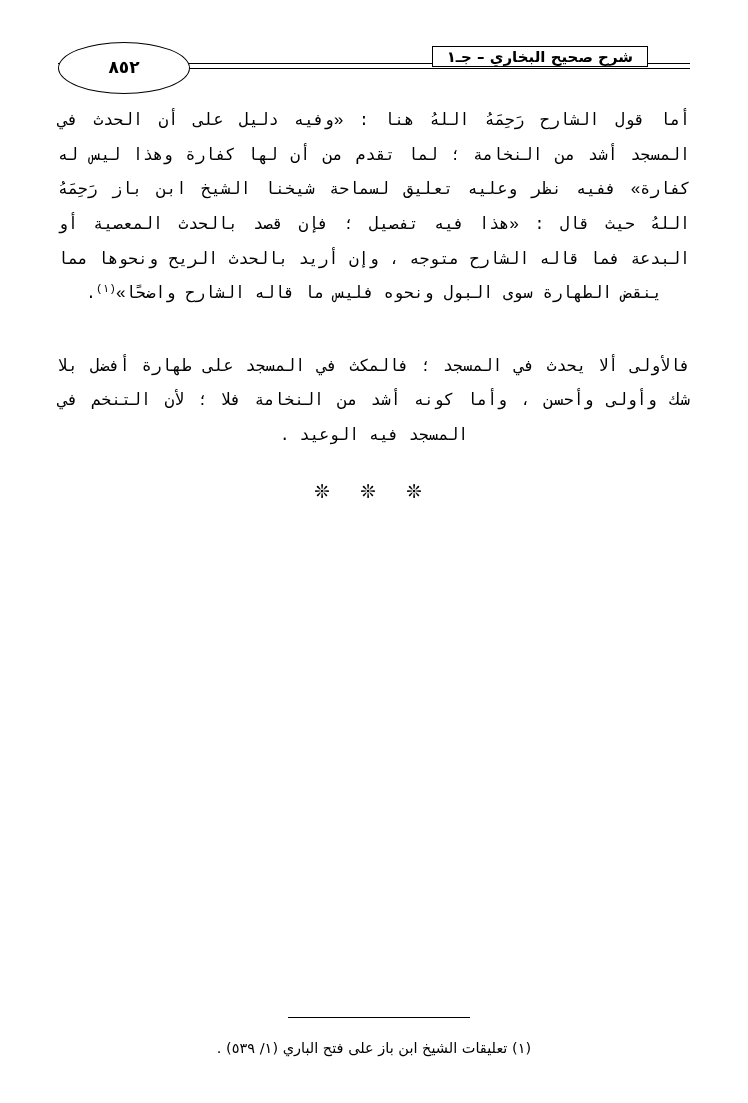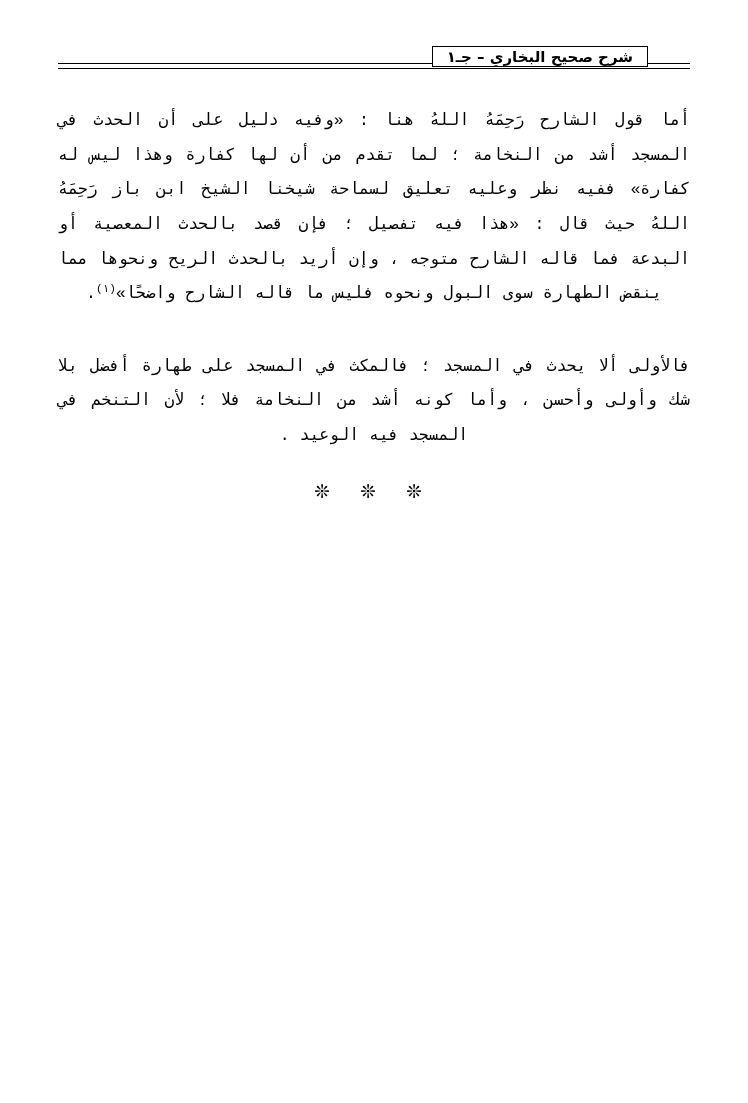--- a/index.html
+++ b/index.html
@@ -155,27 +155,35 @@
   <div class="header">
     <div class="header-rules">
       <div class="rule r1"></div>
       <div class="rule r2"></div>
     </div>
 
     <div class="header-title-box">
       <span class="title-text">شرح صحيح البخاري – جـ١</span>
     </div>
 
+    <div class="page-number-box">
+      <div class="pn-oval"></div>
+      <div class="pn-text">٨٥٢</div>
+    </div>
   </div>
 
   <div class="content">
 
     <p class="para first">
       <span>أما قول الشارح رَحِمَهُ اللهُ هنا : «وفيه دليل على أن الحدث في المسجد أشد من النخامة ؛ لما تقدم من أن لها كفارة وهذا ليس له كفارة» ففيه نظر وعليه تعليق لسماحة شيخنا الشيخ ابن باز رَحِمَهُ اللهُ حيث قال : «هذا فيه تفصيل ؛ فإن قصد بالحدث المعصية أو البدعة فما قاله الشارح متوجه ، وإن أريد بالحدث الريح ونحوها مما ينقض الطهارة سوى البول ونحوه فليس ما قاله الشارح واضحًا»</span><span class="fn">(١)</span><span>.</span>
     </p>
 
     <p class="para second">فالأولى ألا يحدث في المسجد ؛ فالمكث في المسجد على طهارة أفضل بلا شك وأولى وأحسن ، وأما كونه أشد من النخامة فلا ؛ لأن التنخم في المسجد فيه الوعيد .</p>
 
     <div class="divider-stars">❊ ❊ ❊</div>
   </div>
 
+  <div class="footnote-area">
+    <div class="footnote-rule"></div>
+    <div class="footnote-text">(١) تعليقات الشيخ ابن باز على فتح الباري (١/ ٥٣٩) .</div>
+  </div>
 
 </div>
 
 </body></html>

